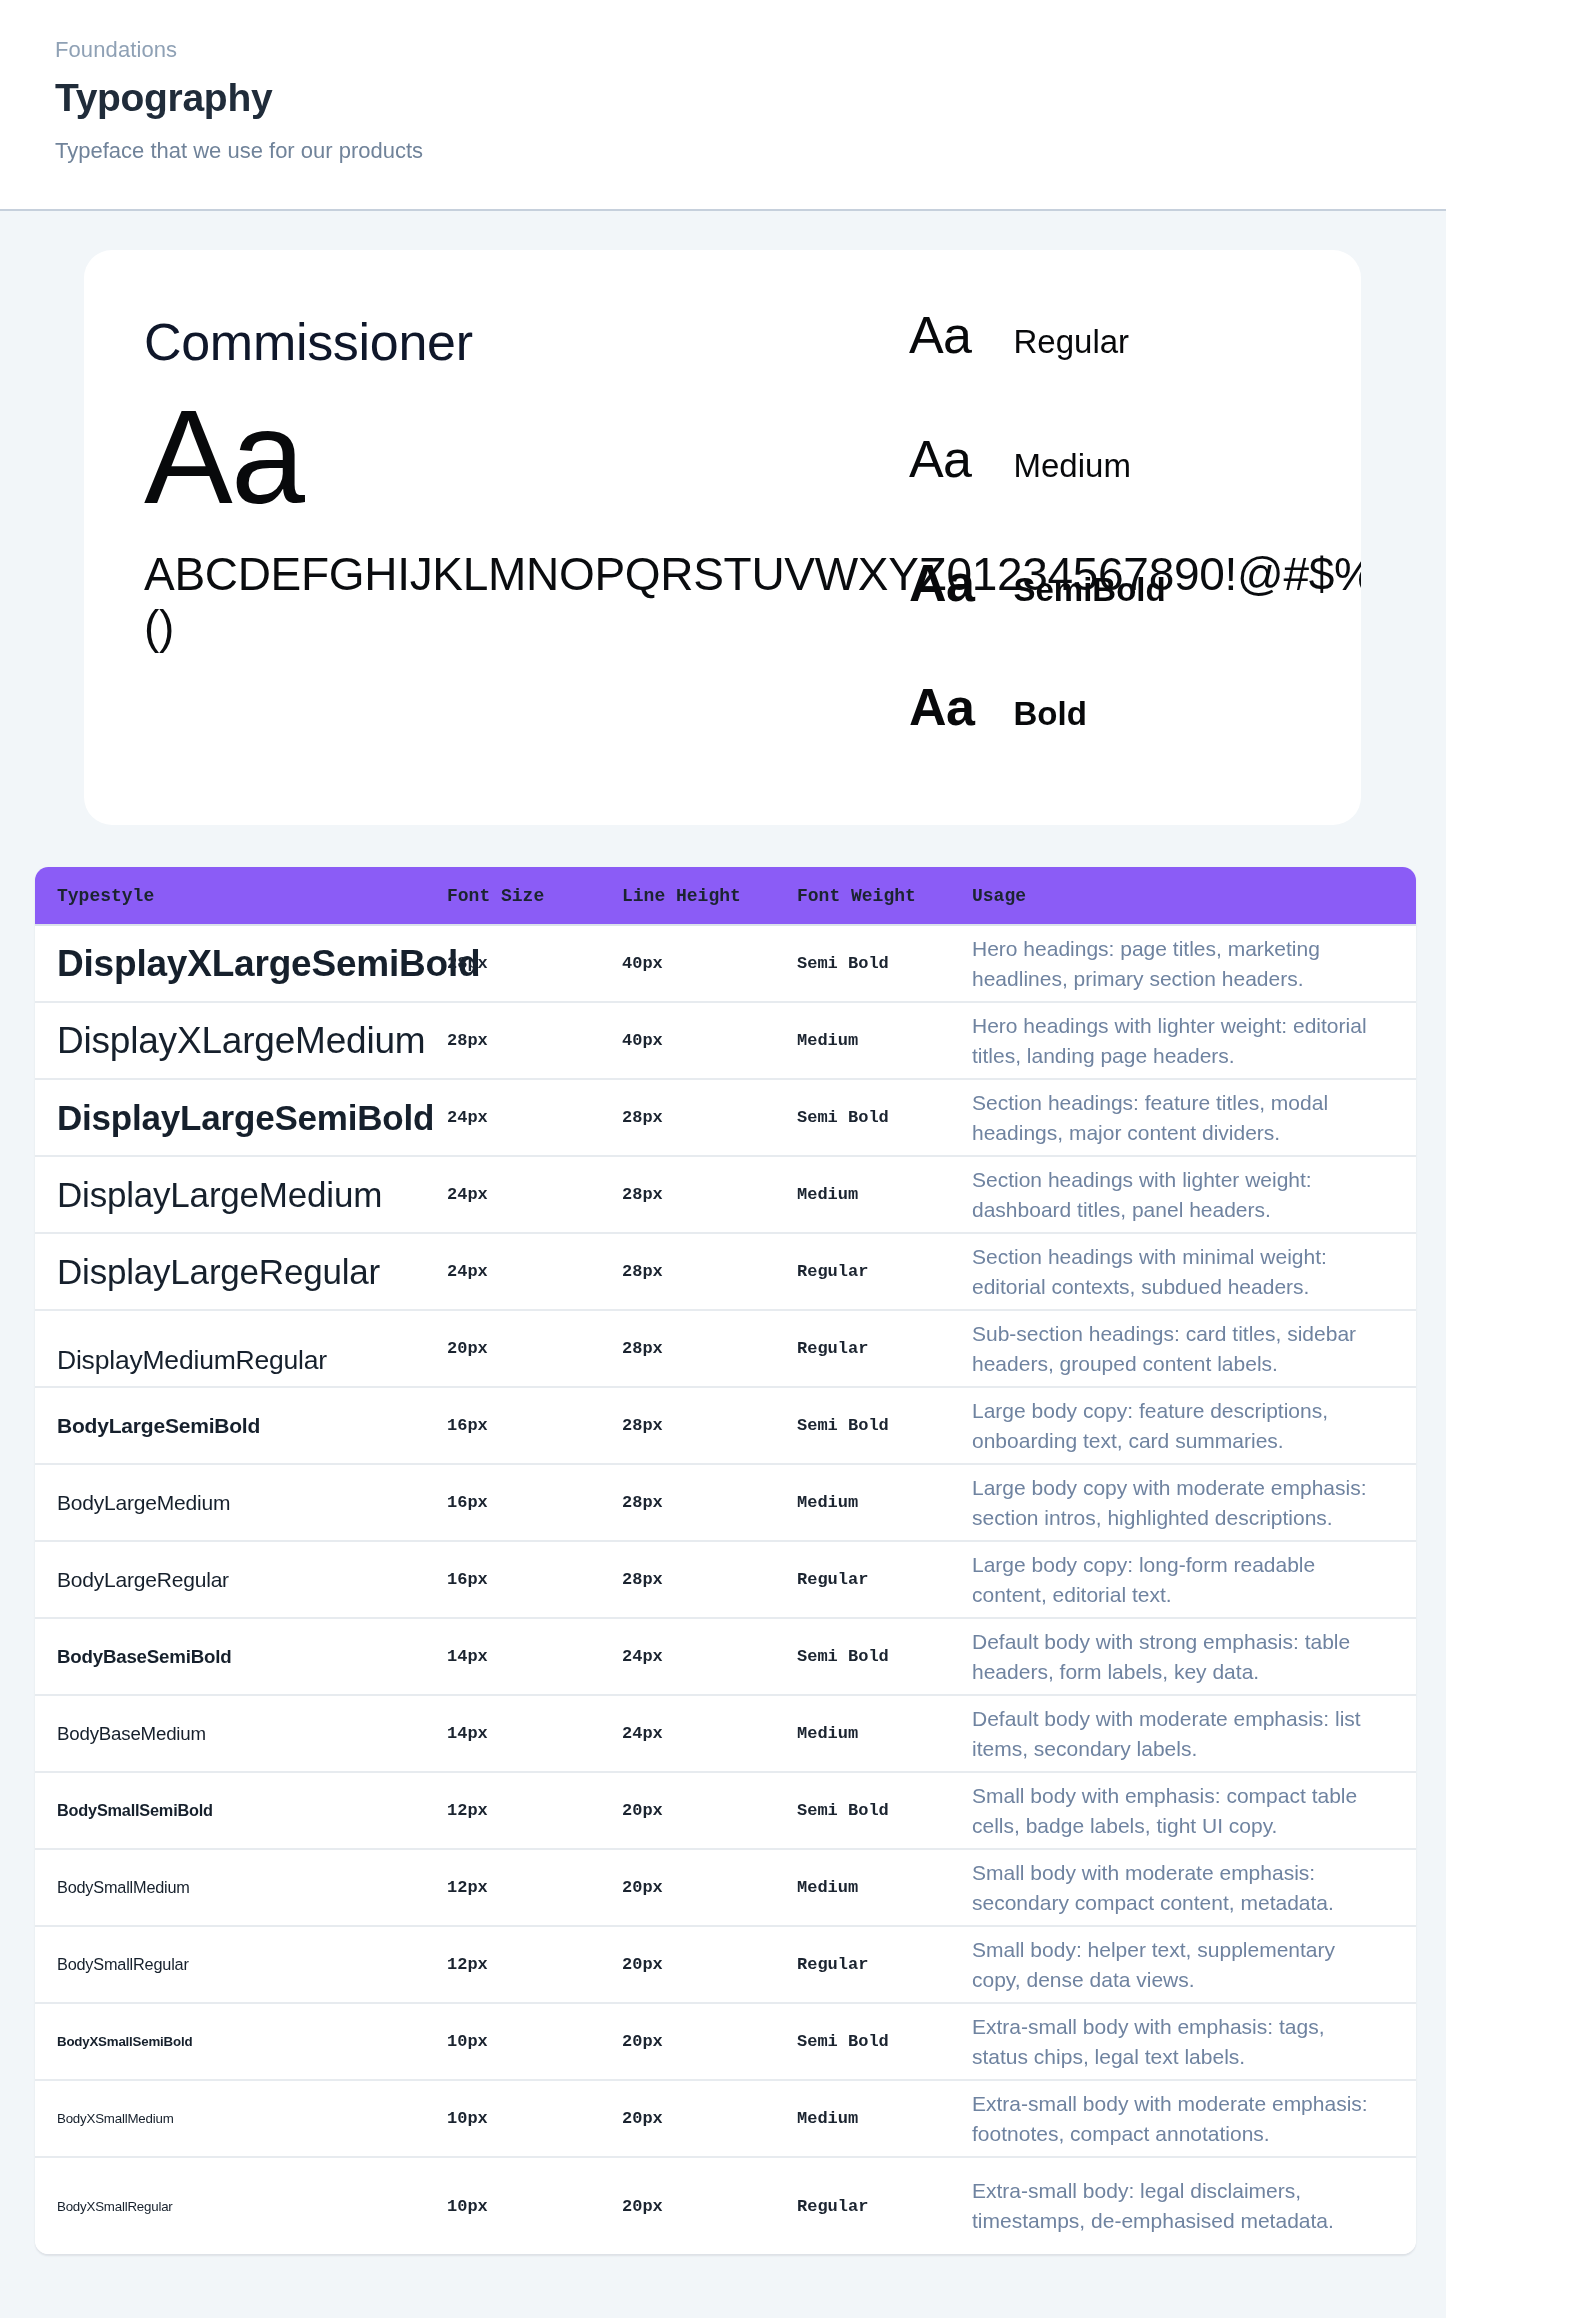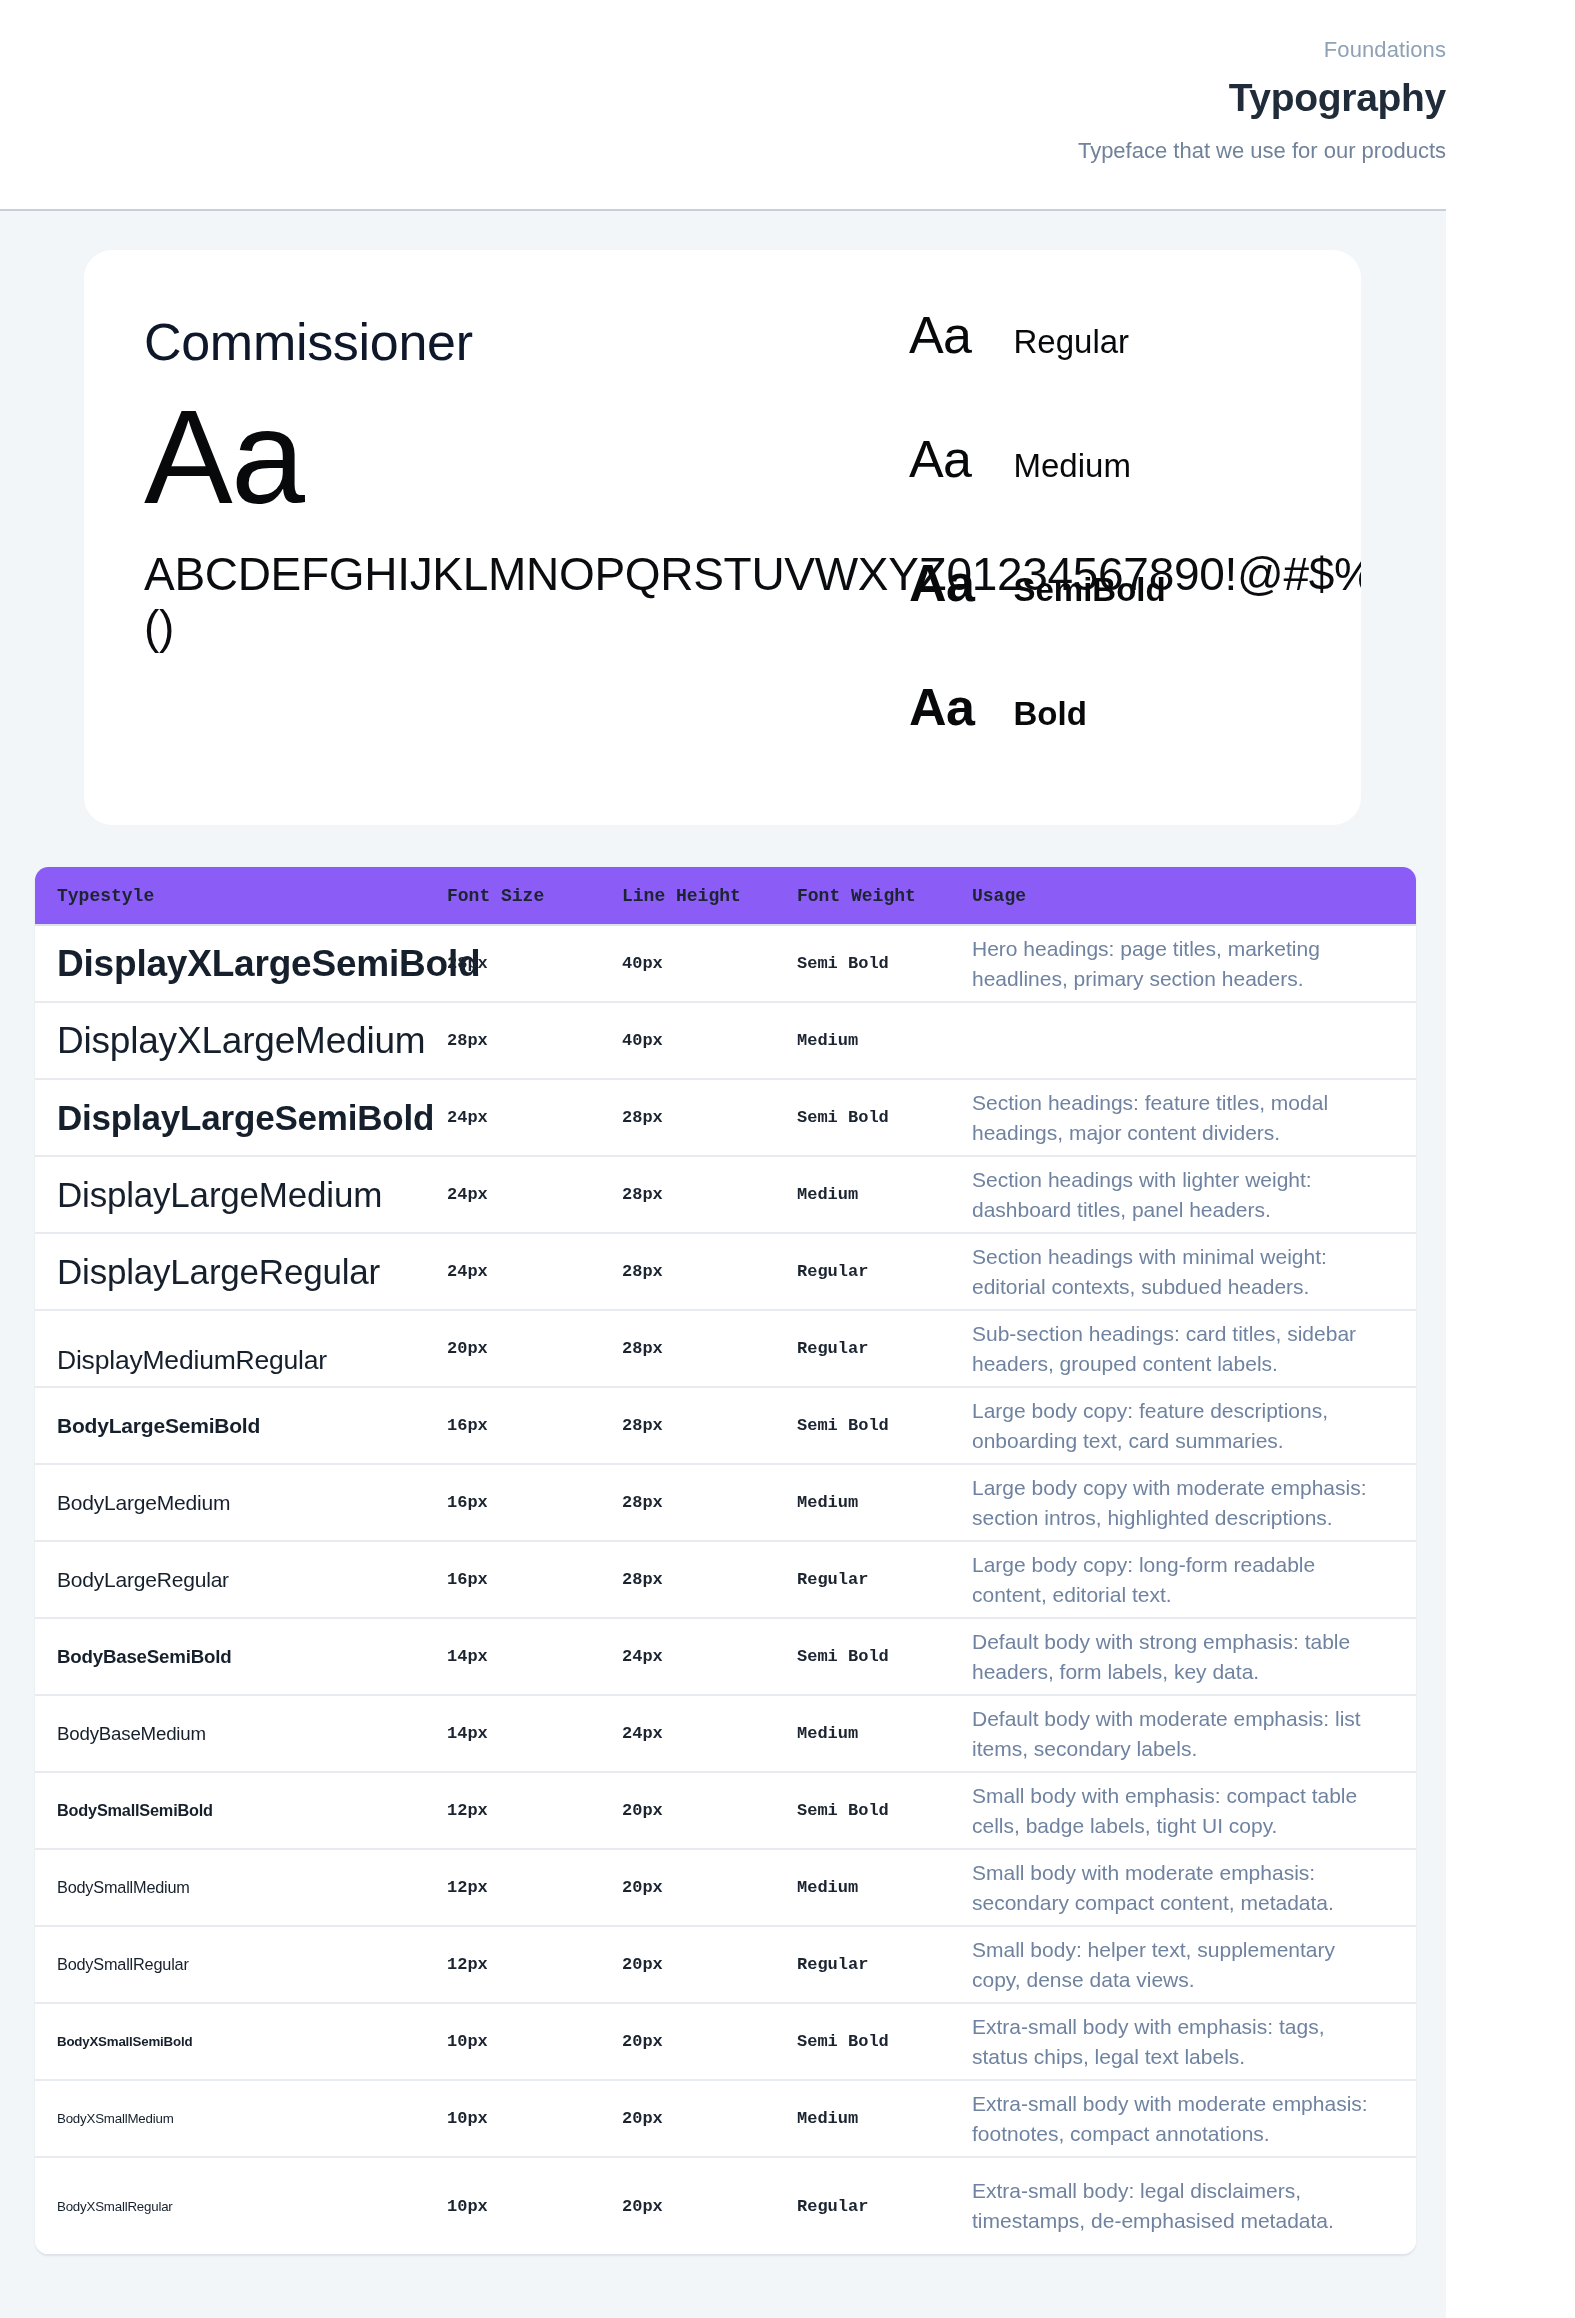--- a/index.html
+++ b/index.html
@@ -21,21 +21,20 @@
     position: relative;
   }
 
   
   .page-header {
     background: #ffffff;
     padding: 37px 0 38px 55px;
     border-bottom: 2.4px solid #c6d0dc;
     box-sizing: border-box;
     height: 211px;
-    text-align: right;
   }
   .eyebrow {
     font-size: 22px;
     line-height: 1.2;
     color: #8fa1b5;
     font-weight: 400;
     letter-spacing: 0.1px;
     margin: 0 0 13.3px 0;
   }
   .page-title {
@@ -249,20 +248,21 @@
           <div class="cell c-weight"><span class="mono">Semi Bold</span></div>
           <div class="cell c-usage"><span class="usage">Hero headings: page titles, marketing headlines, primary section headers.</span></div>
         </div>
         <div class="tt-row">
           <div class="cell c-style">
             <span class="sample fs-28 fw-500">DisplayXLargeMedium</span>
           </div>
           <div class="cell c-size"><span class="mono">28px</span></div>
           <div class="cell c-lh"><span class="mono">40px</span></div>
           <div class="cell c-weight"><span class="mono">Medium</span></div>
+          <div class="cell c-usage"><span class="usage">Hero headings with lighter weight: editorial titles, landing page headers.</span></div>
         </div>
         <div class="tt-row">
           <div class="cell c-style">
             <span class="sample fs-24 fw-600">DisplayLargeSemiBold</span>
           </div>
           <div class="cell c-size"><span class="mono">24px</span></div>
           <div class="cell c-lh"><span class="mono">28px</span></div>
           <div class="cell c-weight"><span class="mono">Semi Bold</span></div>
           <div class="cell c-usage"><span class="usage">Section headings: feature titles, modal headings, major content dividers.</span></div>
         </div>

